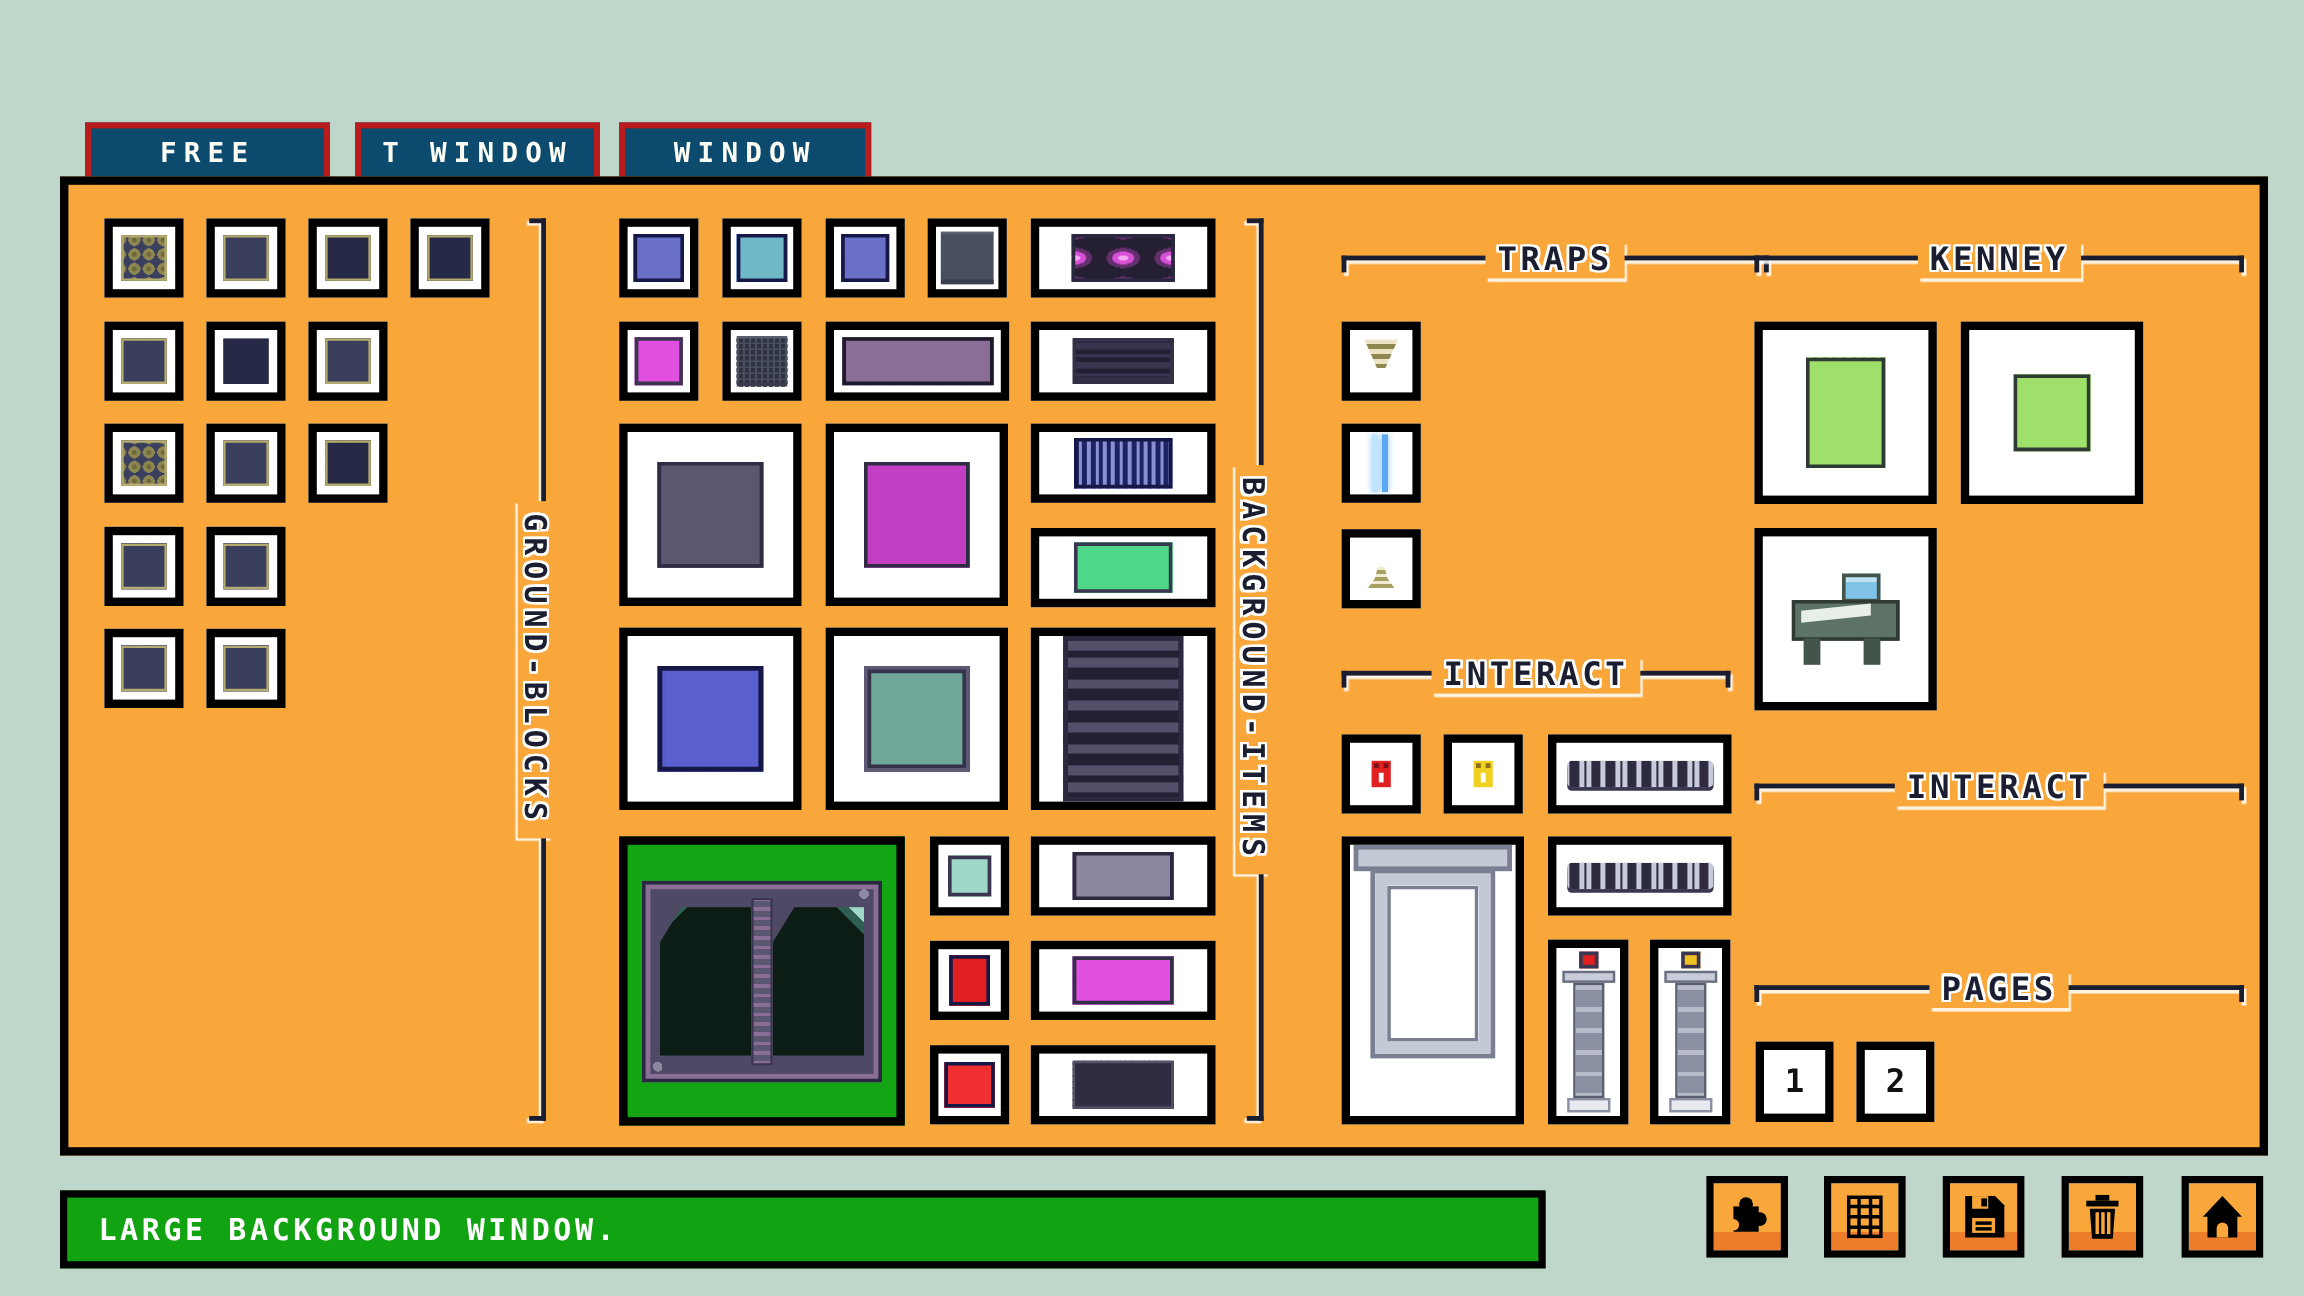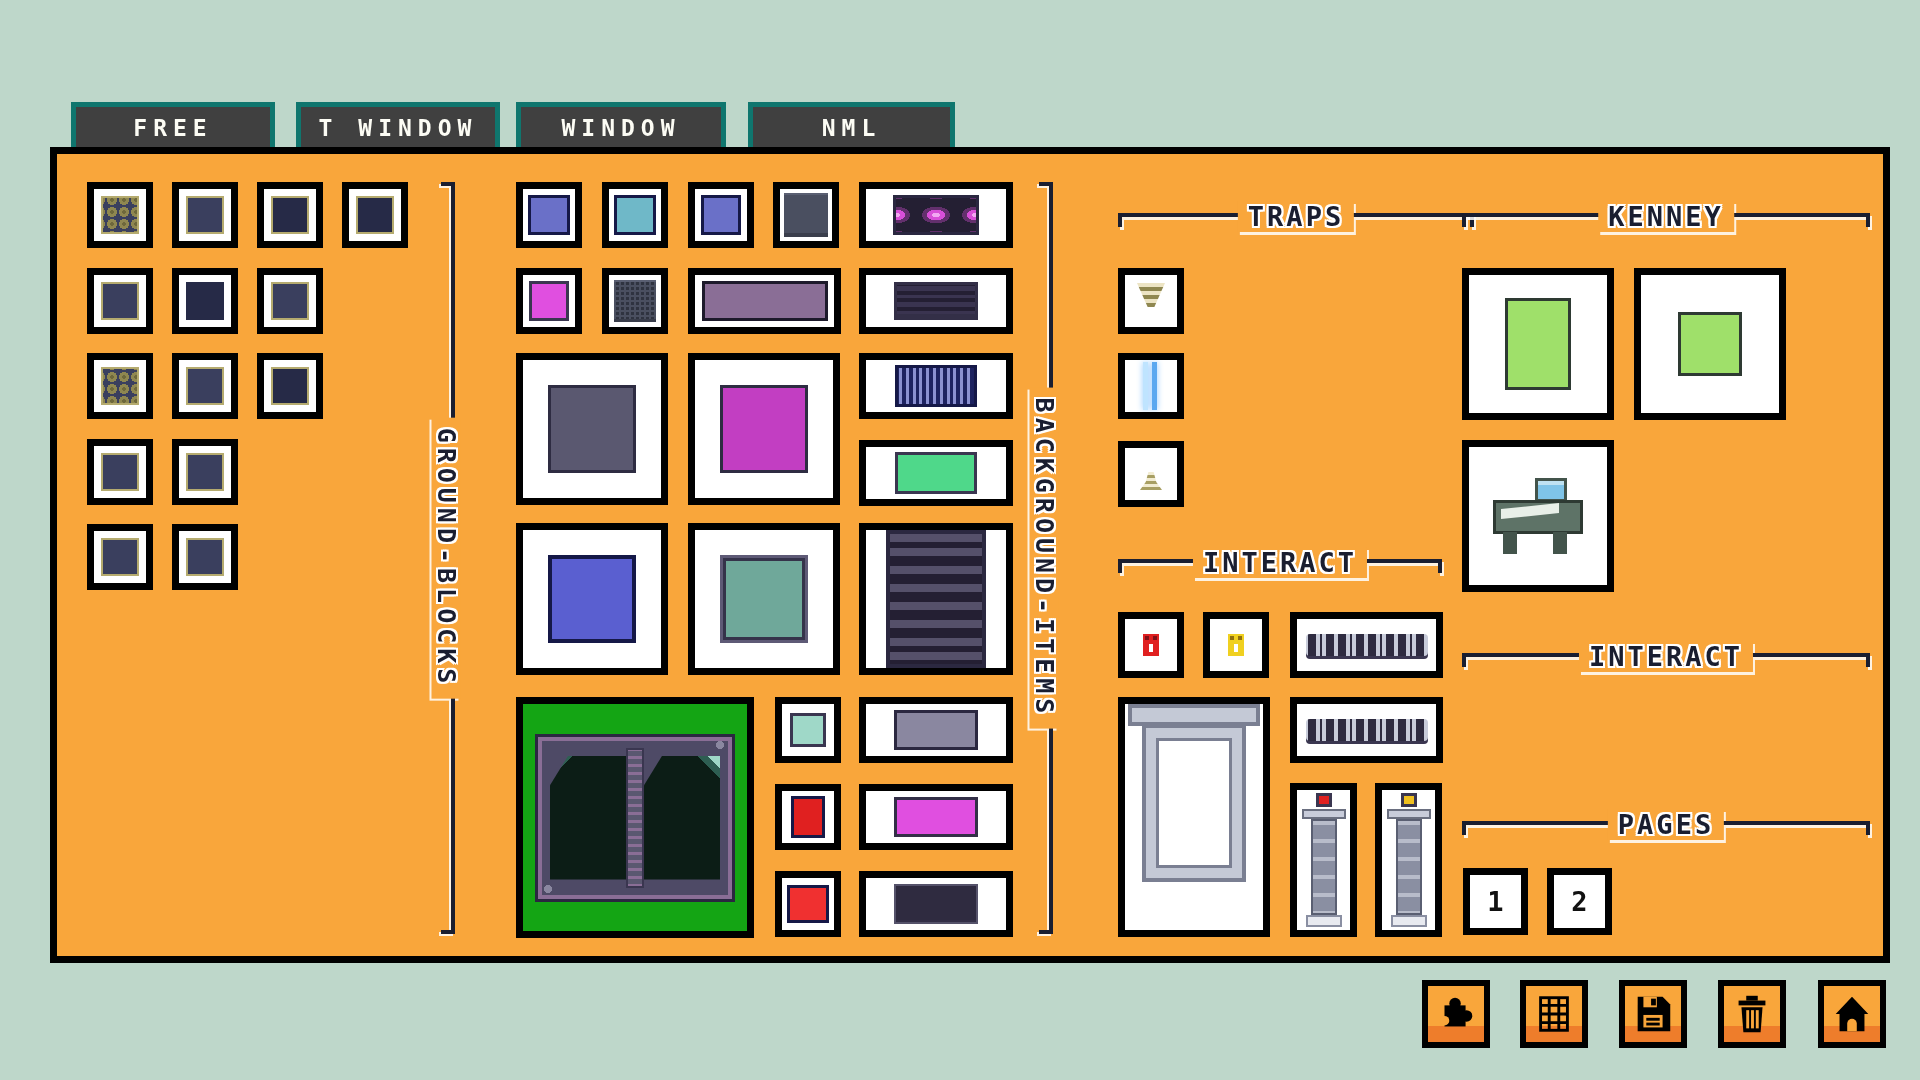--- a/index.html
+++ b/index.html
@@ -1,20 +1,20 @@
 <!DOCTYPE html>
 <html><head>
 <meta charset="utf-8">
 <style>
   html,body{margin:0;padding:0;}
   body{width:1920px;height:1080px;background:#BED7CA;font-family:"DejaVu Sans Mono", monospace;overflow:hidden;}
   .stage{position:relative;width:1920px;height:1080px;}
 
   
-  .tab{position:absolute;top:102px;height:52px;background:#404040;border:5px solid #0f766e;
+  .tab{position:absolute;top:102px;height:52px;background:#0c4a6e;border:5px solid #b91c1c;
        box-sizing:border-box;display:flex;align-items:center;justify-content:center;cursor:pointer;}
   .tab span{color:#FCFCF4;font-weight:bold;font-size:23px;letter-spacing:6px;}
 
   
   .panel{position:absolute;left:50px;top:147px;width:1840px;height:816px;
          background:#F9A63B;border:7px solid #000;box-sizing:border-box;}
 
   
   .tile{position:absolute;background:#fff;border:7px solid #000;box-sizing:border-box;
         display:flex;align-items:center;justify-content:center;cursor:pointer;overflow:hidden;}
@@ -249,23 +249,20 @@
 
   <div class="tab" style="left:71px;width:204px;">
       <span>FREE</span>
     </div>
   <div class="tab" style="left:296px;width:204px;">
       <span>T WINDOW</span>
     </div>
   <div class="tab" style="left:516px;width:210px;">
       <span>WINDOW</span>
     </div>
-  <div class="tab" style="left:748px;width:207px;">
-      <span>NML</span>
-    </div>
 
   <div class="panel">
 
     <div class="tile t-s" style="left:30px;top:28px;" title="ground-corner-top-left">
         <div class="art ga g1"></div>
       </div>
     <div class="tile t-s" style="left:115px;top:28px;" title="ground-edge-top">
         <div class="art ga g2"></div>
       </div>
     <div class="tile t-s" style="left:200px;top:28px;" title="ground-corner-top-right">
@@ -467,20 +464,23 @@
     </div>
     <div class="tile t-pg" style="left:1406px;top:714px;">
         <span>1</span>
       </div>
     <div class="tile t-pg" style="left:1490px;top:714px;">
         <span>2</span>
       </div>
 
   </div>
 
+  <div class="status">
+    <span>LARGE BACKGROUND WINDOW.</span>
+  </div>
 
   <div class="ibtn" style="left:1422px;" title="puzzle">
     <svg width="46" height="46" viewBox="0 0 48 48">
       <rect x="12" y="15" width="22" height="22" fill="#000"></rect>
       <circle cx="23" cy="13" r="6" fill="#000"></circle>
       <circle cx="35" cy="26" r="6" fill="#000"></circle>
       <circle cx="12" cy="31" r="5" fill="#F9A63B"></circle>
     </svg>
   </div>
   <div class="ibtn" style="left:1520px;" title="grid">

